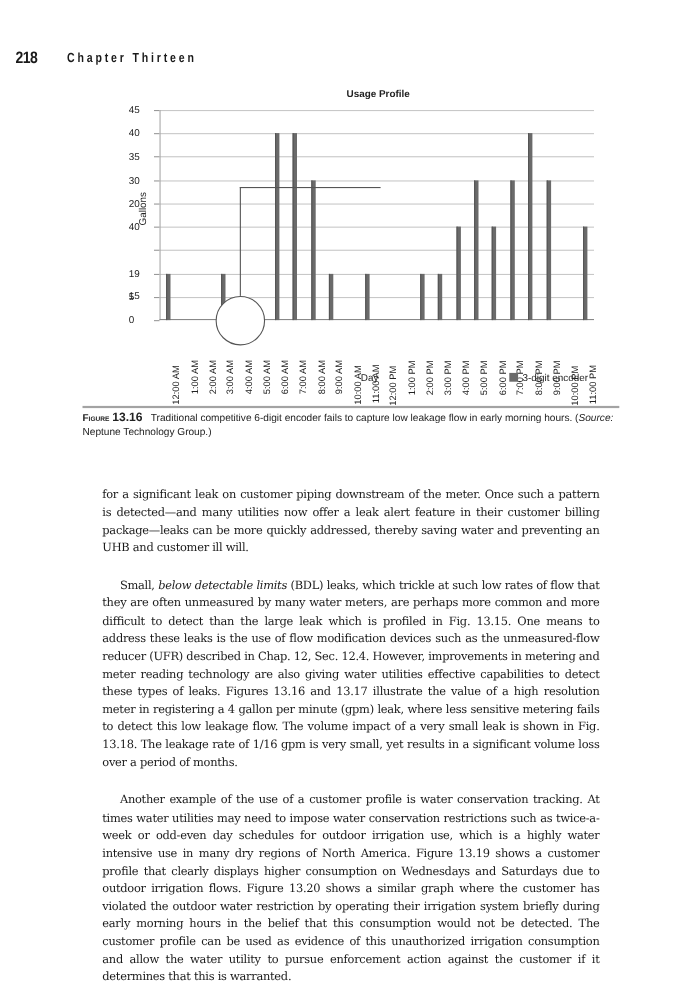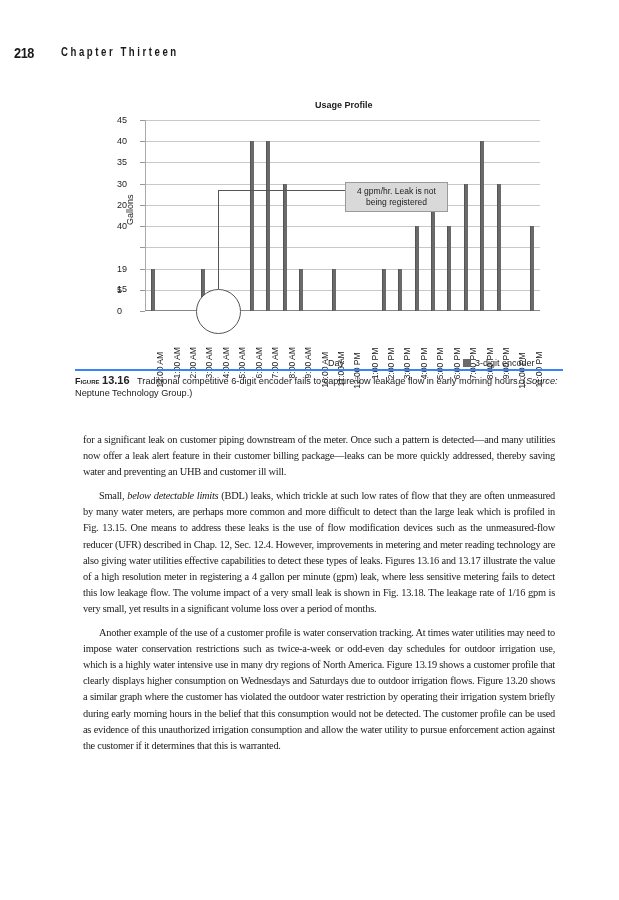--- a/index.html
+++ b/index.html
@@ -1,46 +1,46 @@
 <!DOCTYPE html>
 <html><head>
 <meta charset="utf-8">
 <style>
   html, body { margin: 0; padding: 0; background: #ffffff; }
   body { width: 619px; height: 900px; position: relative; overflow: hidden; font-family: "DejaVu Serif", serif; color: #1a1a1a; }
   .running-head { position: absolute; top: 44px; left: 14px; height: 20px; }
   .page-num { position: absolute; left: 0; top: 0; font-family: "Liberation Sans", sans-serif; font-weight: bold; font-size: 15px; letter-spacing: -0.5px; transform: scaleX(0.85); transform-origin: left; }
   .chapter-title { position: absolute; left: 47px; top: 1px; font-family: "Liberation Sans", sans-serif; font-weight: bold; font-size: 12px; letter-spacing: 3.2px; white-space: nowrap; transform: scaleX(0.8); transform-origin: left; }
 
-  .chart { position: absolute; left: 100px; top: 95px; width: 460px; height: 280px; font-family: "Liberation Sans", sans-serif; text-decoration: underline; }
+  .chart { position: absolute; left: 100px; top: 75px; width: 460px; height: 280px; font-family: "Liberation Sans", sans-serif; text-decoration: underline; }
   .chart-title { position: absolute; left: 215px; top: 5px; font-weight: bold; font-size: 9px; color: #222; }
   .plot { position: absolute; left: 45px; top: 25px; width: 395px; height: 191px; }
   .gridline { position: absolute; left: 0; right: 0; height: 1px; background: #c8c8c8; }
   .ytick { position: absolute; left: -28px; width: 20px; text-align: left; font-size: 9px; color: #222; transform: translateY(-50%); }
   .ytick-mark { position: absolute; left: -5px; width: 5px; height: 1px; background: #999; }
   .baseline { position: absolute; left: 0; right: 0; bottom: 0; height: 1px; background: #888; }
   .yaxis { position: absolute; left: 0; top: 0; bottom: 0; width: 1px; background: #aaa; }
   .ylabel { position: absolute; left: -20px; top: 105px; transform: rotate(-90deg); transform-origin: left top; font-size: 9px; color: #222; white-space: nowrap; }
   .bar { position: absolute; bottom: 0; width: 4px; background: #6a6a6a; border-left: 1px solid #555; box-sizing: border-box; }
   .xtick { position: absolute; top: 196px; width: 12px; height: 50px; }
   .xtick span { position: absolute; right: 0; top: 0; transform: rotate(-90deg) translateX(-100%); transform-origin: right top; white-space: nowrap; font-size: 8.5px; color: #222; display: block; }
   .xlabel { position: absolute; left: 228px; top: 263px; font-size: 9px; color: #222; }
   .legend { position: absolute; left: 363px; top: 263px; font-size: 9px; color: #222; white-space: nowrap; }
   .legend-swatch { display: inline-block; width: 8px; height: 8px; background: #6a6a6a; vertical-align: -1px; margin-right: 4px; }
   .callout-circle { position: absolute; left: 51px; top: 169px; width: 45px; height: 45px; border: 1px solid #555; border-radius: 50%; background: #fff; box-sizing: border-box; }
   .callout-vline { position: absolute; left: 73px; top: 70px; width: 1px; height: 99px; background: #555; }
   .callout-hline { position: absolute; left: 73px; top: 70px; width: 128px; height: 1px; background: #555; }
   .callout-box { position: absolute; left: 200px; top: 62px; width: 103px; height: 30px; background: #d9d9d9; border: 1px solid #9a9a9a; box-sizing: border-box; font-size: 8.5px; text-align: center; line-height: 11px; padding-top: 3px; color: #222; }
 
-  .caption { position: absolute; left: 75px; top: 369px; width: 488px; border-top: 2px solid #3b82f6; padding-top: 3px; font-family: "Liberation Sans", sans-serif; font-size: 9.2px; line-height: 12px; color: #222; }
+  .caption { position: absolute; left: 75px; top: 369px; width: 488px; border-top: 2px solid #a3a3a3; padding-top: 3px; font-family: "Liberation Sans", sans-serif; font-size: 9.2px; line-height: 12px; color: #222; }
   .caption .fig-label { font-weight: bold; font-variant: small-caps; font-size: 9px; }
   .caption .fig-num { font-weight: bold; font-size: 11px; }
 
   .body-text { position: absolute; left: 75px; top: 424px; width: 488px; font-family: "DejaVu Serif", serif; font-size: 10.4px; line-height: 16.1px; text-align: justify; color: #1a1a1a; letter-spacing: -0.25px; }
-  .body-text p { margin: 8px; font-family: Liberation Serif, serif; }
+  .body-text p { margin: 18px; }
   .body-text p.indent { text-indent: 16px; }
 </style>
 </head>
 <body>
 
 <div class="running-head">
   <span class="page-num">218</span>
   <span class="chapter-title">Chapter Thirteen</span>
 </div>
 
@@ -163,24 +163,20 @@
       <div class="xtick" style="left: 360.312px;">
         <span>10:00 PM</span>
       </div>
       <div class="bar" style="left: 384.771px; height: 84.8889px; background: rgb(106, 106, 106);"></div>
       <div class="xtick" style="left: 376.771px;">
         <span>11:00 PM</span>
       </div>
       <div class="callout-vline"></div>
       <div class="callout-hline"></div>
       <div class="callout-circle"></div>
-      <div class="callout-box">
-        <div>4 gpm/hr. Leak is not</div>
-        <div>being registered</div>
-      </div>
     </div>
   <div class="xlabel">Day</div>
   <div class="legend">
     <span class="legend-swatch"></span><span>3-digit encoder</span>
   </div>
 </div>
 
 <div class="caption">
   <span class="fig-label">Figure</span>
   <span class="fig-num">13.16</span>&nbsp;&nbsp;

